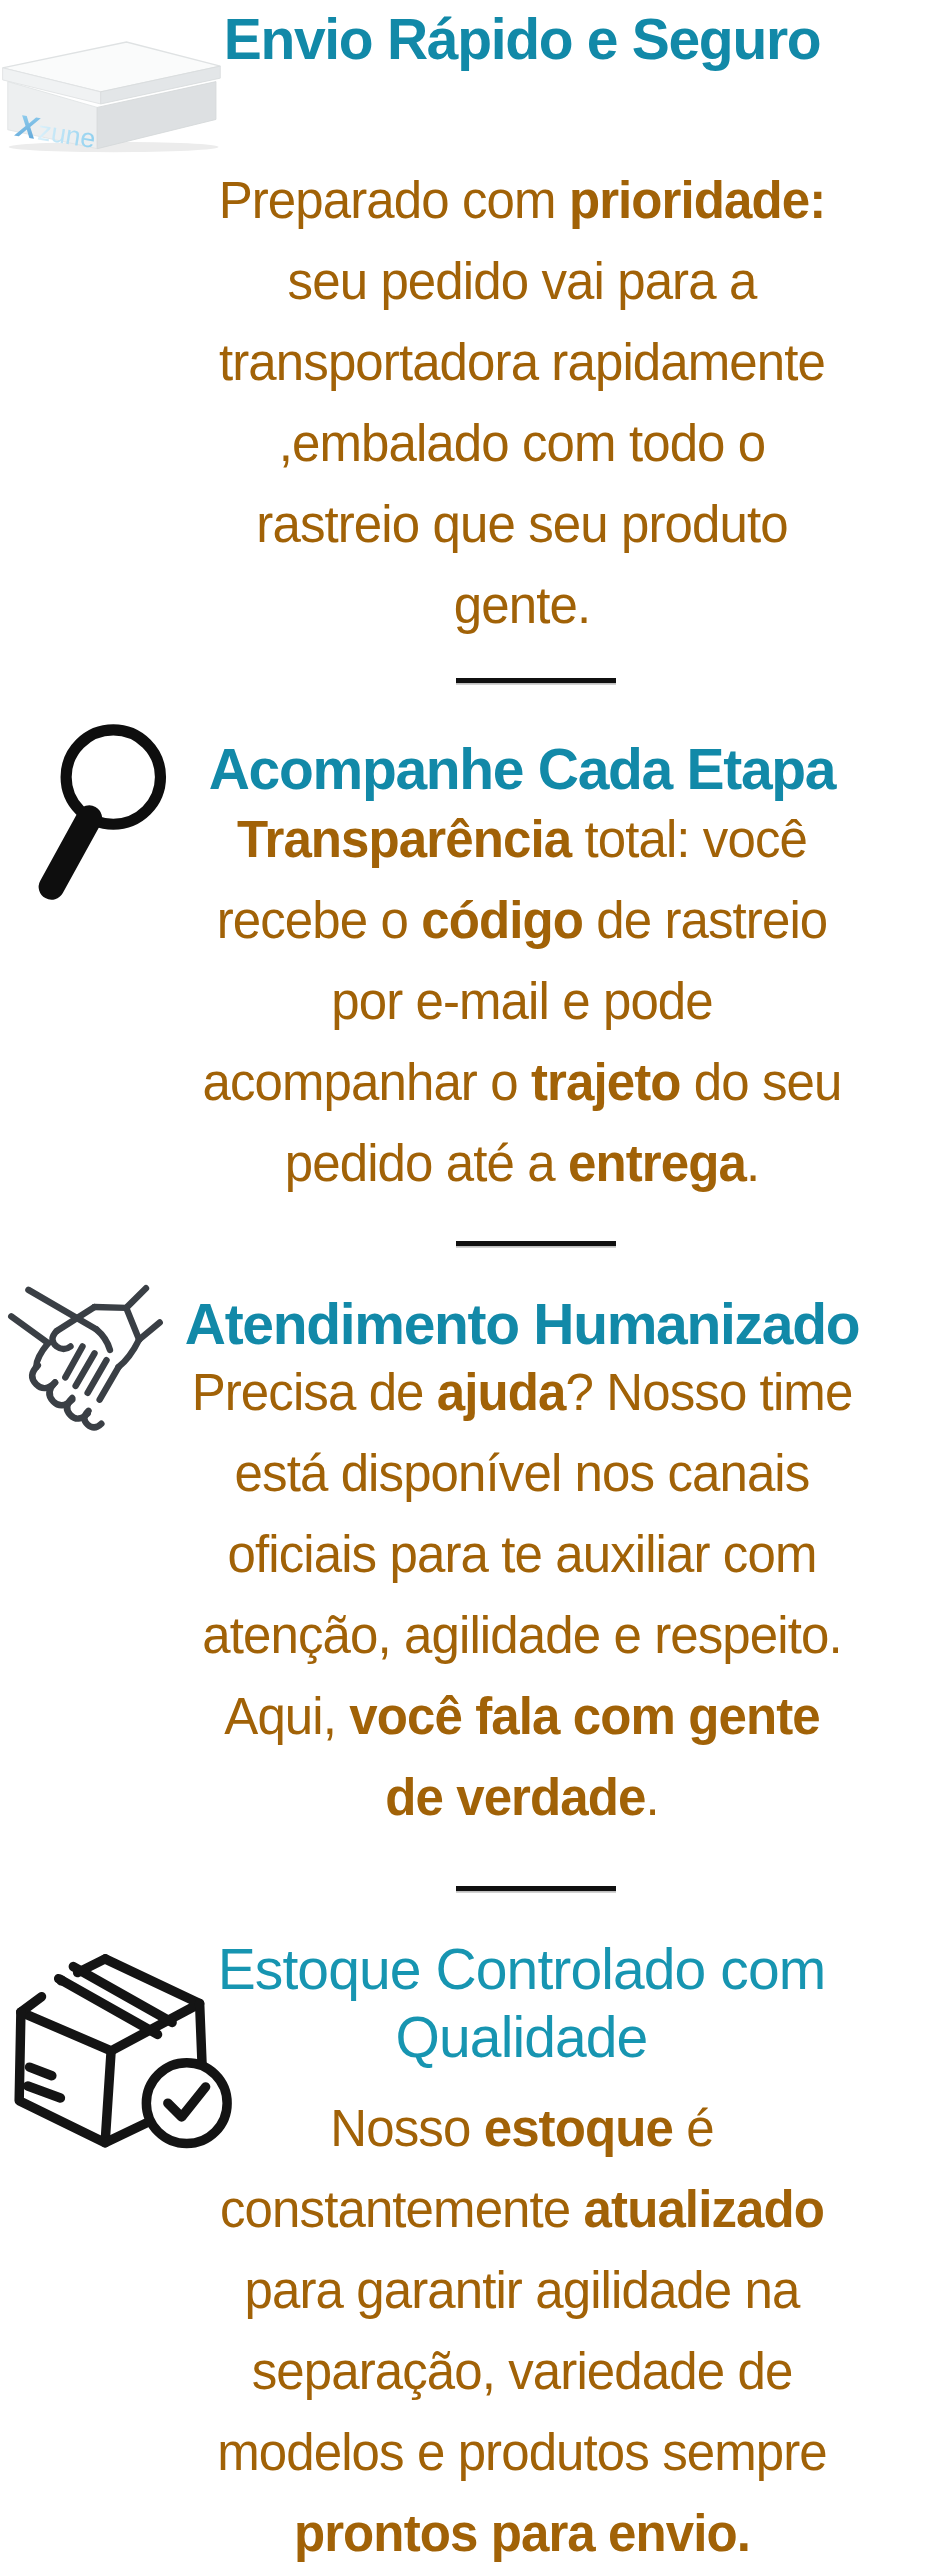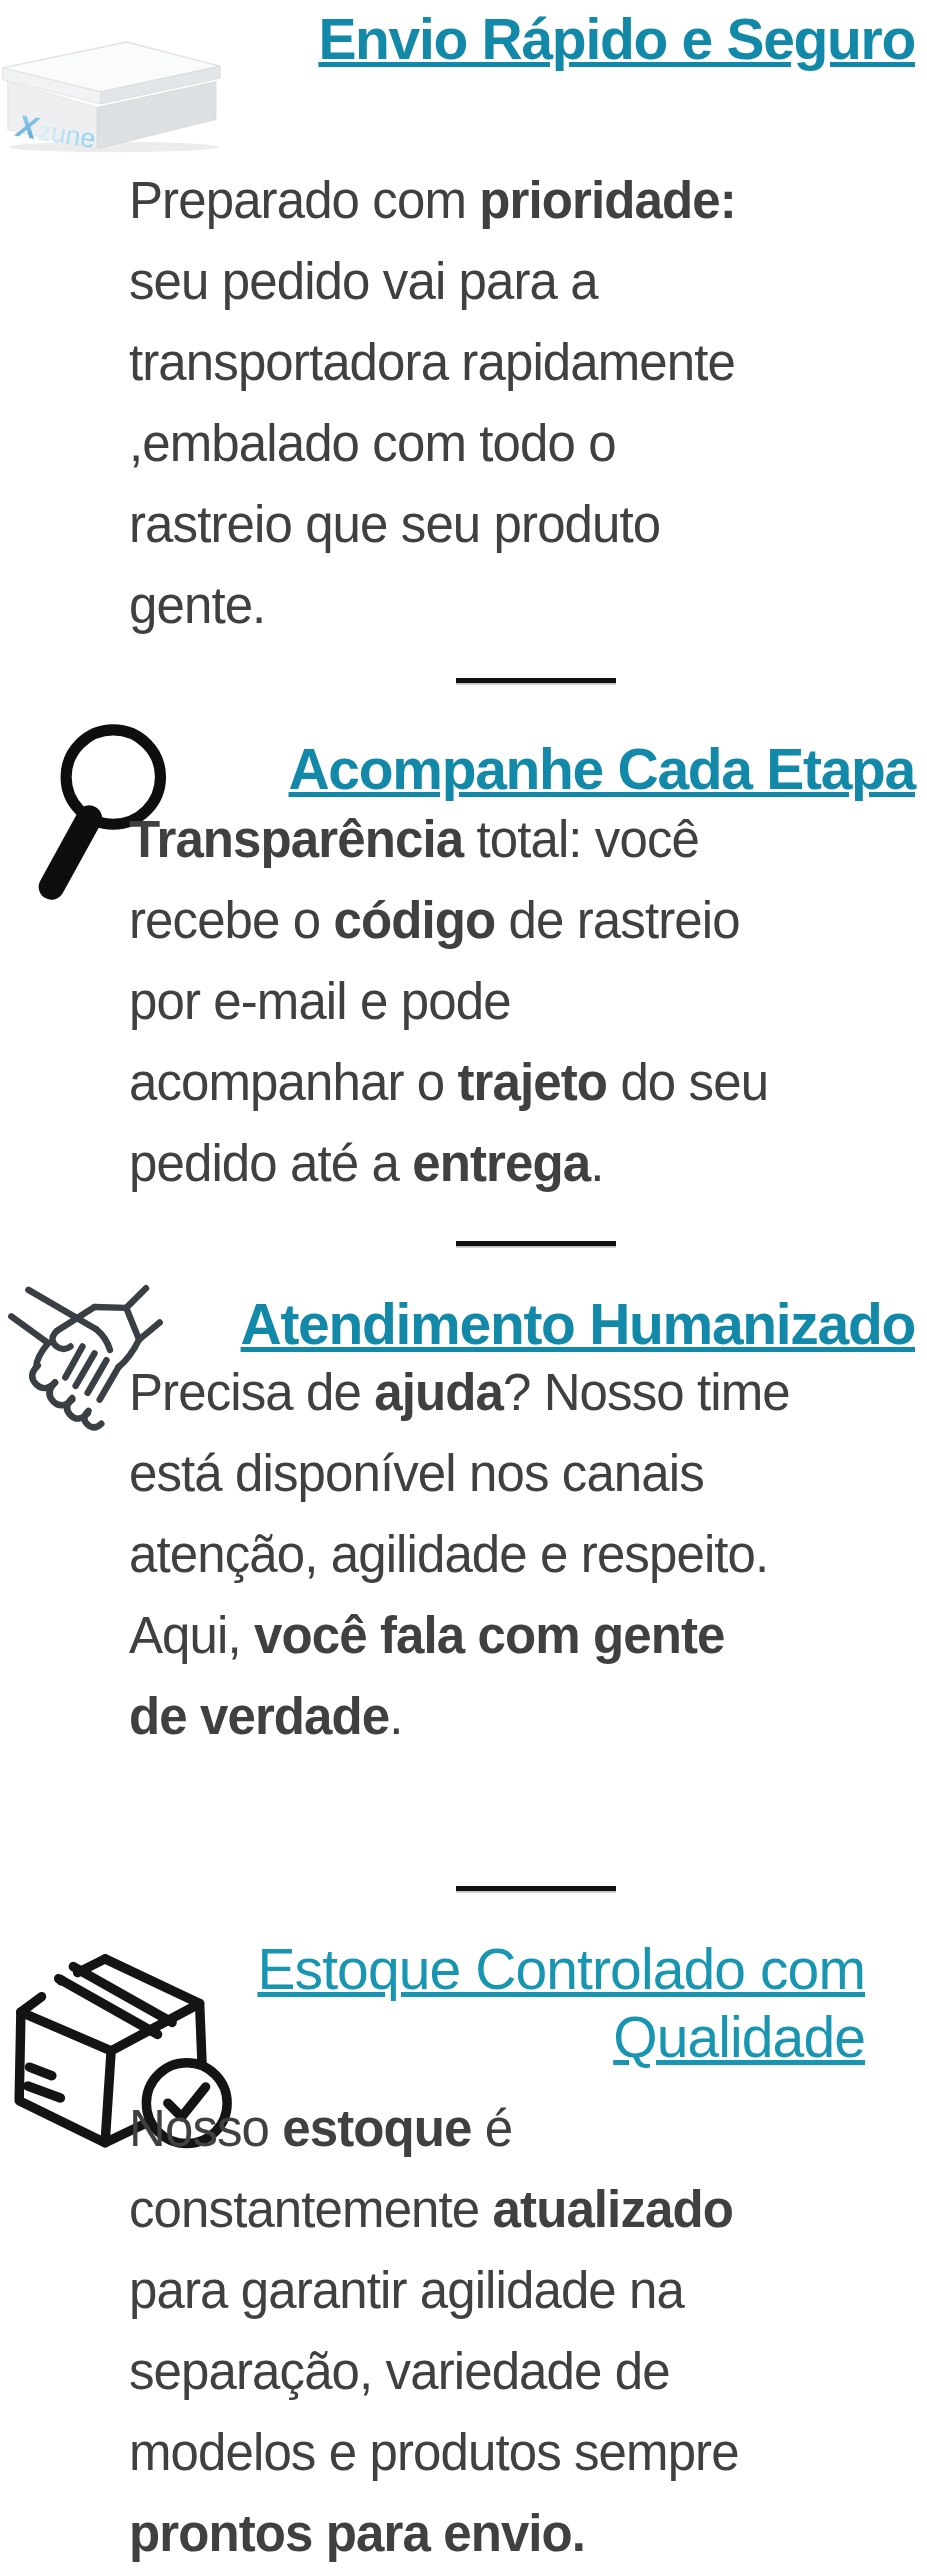--- a/index.html
+++ b/index.html
@@ -9,49 +9,48 @@
     height:2576px;
     background:#ffffff;
     overflow:hidden;
     font-family:"Liberation Sans","DejaVu Sans",sans-serif;
   }
   .heading{
     position:absolute;
     left:129px;
     width:786px;
     margin:0;
-    text-align:right;
+    text-align:center;
     font-size:57px;
     line-height:67px;
     font-weight:700;
     letter-spacing:-1.3px;
     color:#1289a8;
-    text-decoration:underline;
   }
   .h1{top:6px;}
   .h2{top:736px;}
   .h3{top:1291px;}
   .h4{
     top:1935px;
     left:178px;
     width:687px;
     font-weight:400;
     line-height:68px;
     color:#1795b1;
     letter-spacing:-0.9px;
   }
   .para{
     position:absolute;
     left:129px;
     width:786px;
-    text-align:left;
+    text-align:center;
     font-size:51px;
     line-height:81px;
     letter-spacing:-0.9px;
-    color:#404040;
+    color:#a16207;
   }
   .p1{top:160px;}
   .p2{top:799px;}
   .p3{top:1352px;}
   .p4{top:2088px;}
   .tline{white-space:nowrap;}
   .b{font-weight:700;}
   .divider{
     position:absolute;
     left:456px;
@@ -144,20 +143,21 @@
         <path d="M138,112 L116,150"></path>
         <path d="M124,104 L102,142"></path>
         <path d="M110,96 L88,134"></path>
         <path d="M96,88 L76,124"></path>
       </g>
     </svg>
     <h2 class="heading h3">Atendimento Humanizado</h2>
     <div class="para p3">
         <div class="tline"><span>Precisa de </span><span class="b">ajuda</span><span>? Nosso time</span></div>
         <div class="tline"><span>está disponível nos canais</span></div>
+        <div class="tline"><span>oficiais para te auxiliar com</span></div>
         <div class="tline"><span>atenção, agilidade e respeito.</span></div>
         <div class="tline"><span>Aqui, </span><span class="b">você fala com gente</span></div>
         <div class="tline"><span class="b">de verdade</span><span>.</span></div>
       </div>
   </section>
 
   <div class="divider d3"></div>
 
   <section>
     <svg class="icon icon-cube" viewBox="0 0 270 250" aria-hidden="true">

